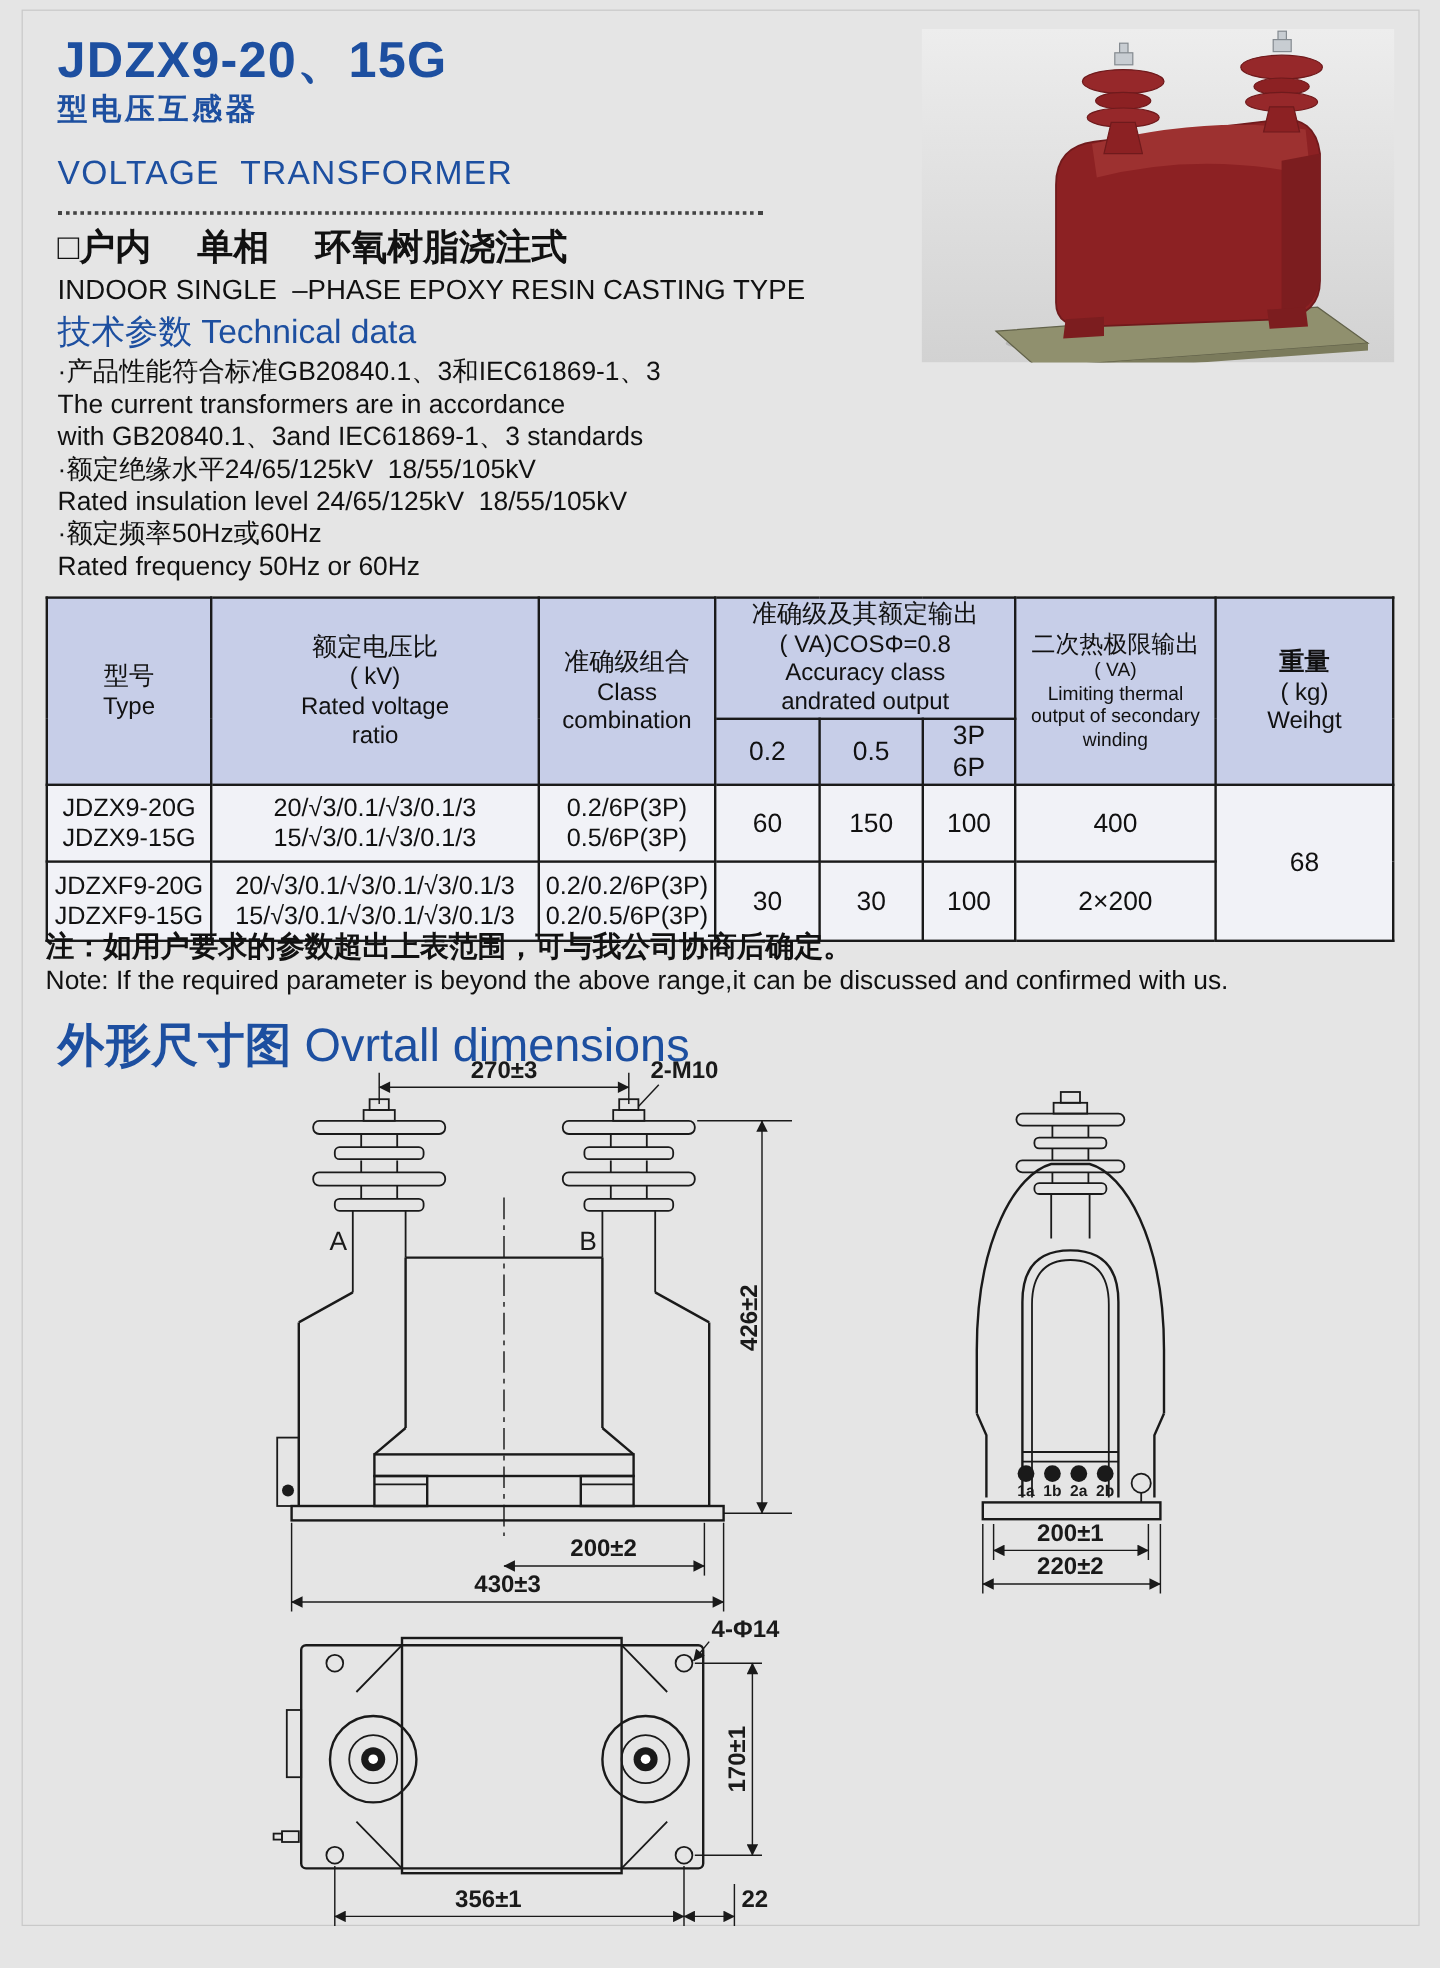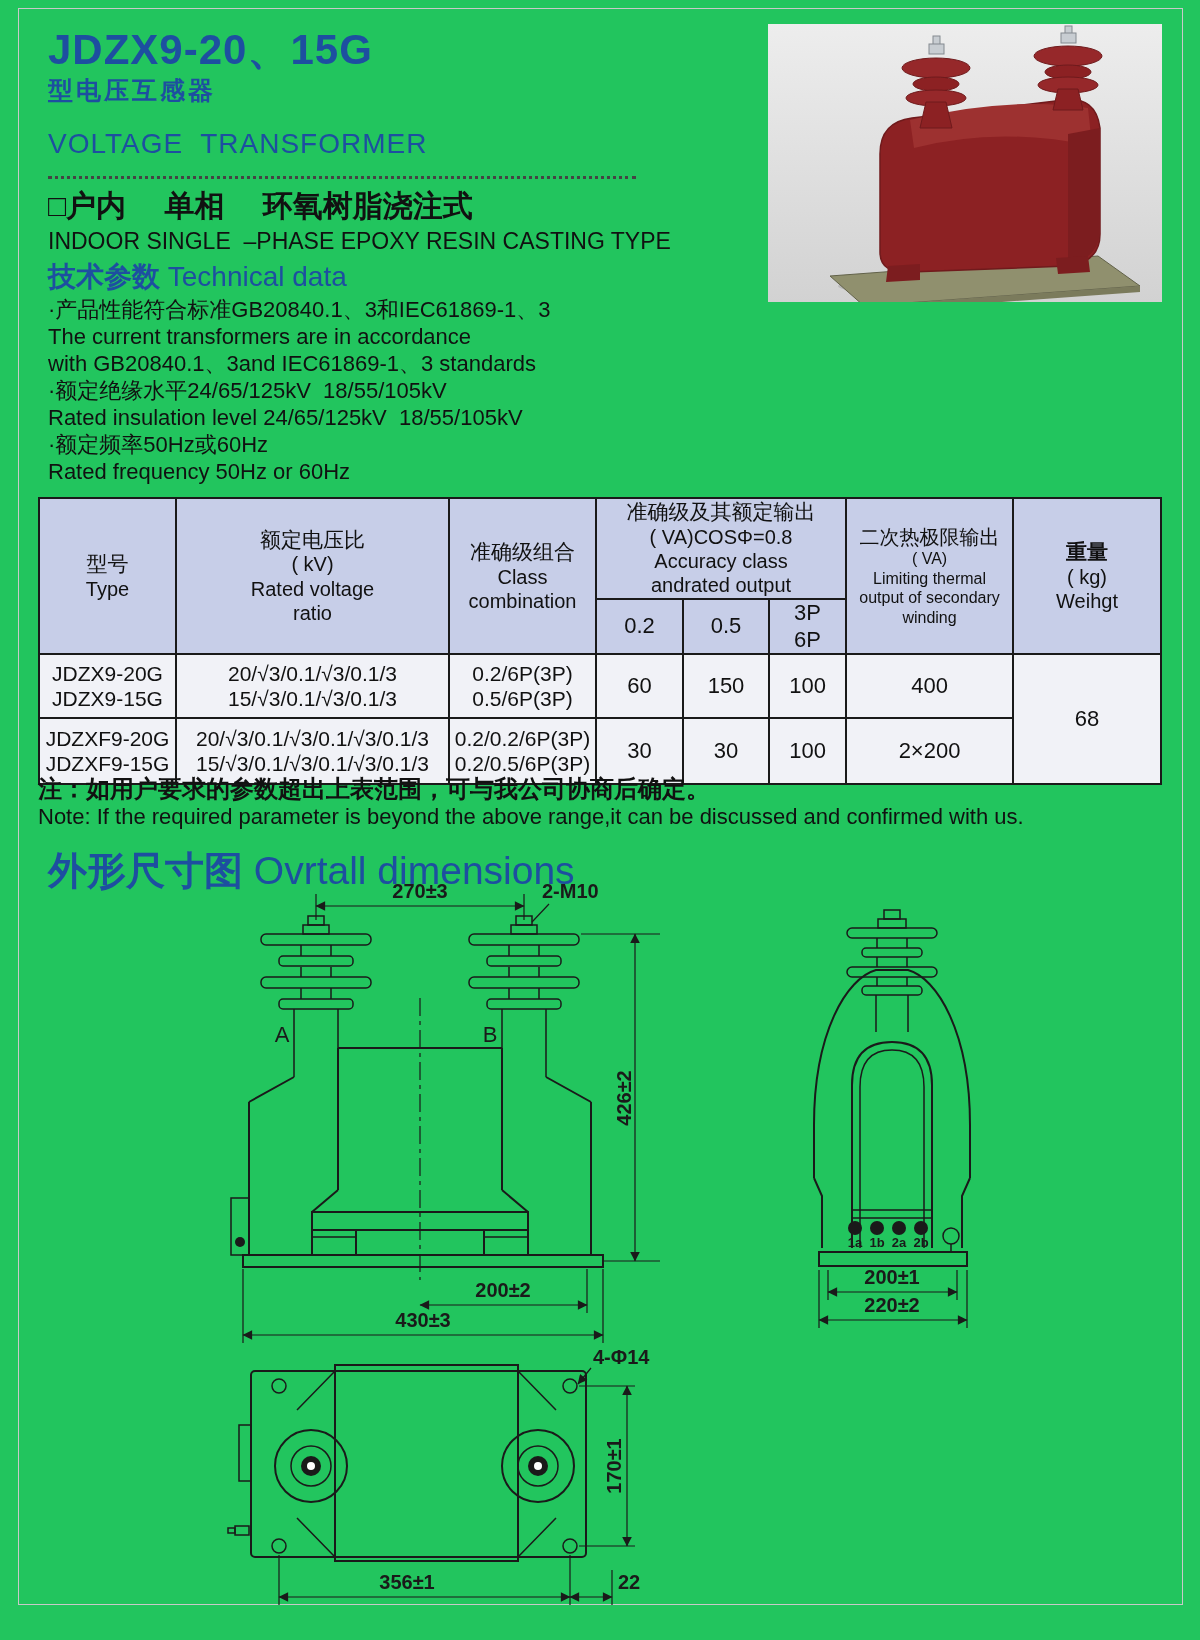--- a/index.html
+++ b/index.html
@@ -1,33 +1,33 @@
 <!DOCTYPE html>
 <html><head>
 <meta charset="utf-8">
 <style>
   html,body{margin:0;padding:0;background:#ffffff;}
   #page{
-    position:relative;width:1200px;height:1640px;background:#22c55e;
+    position:relative;width:1200px;height:1640px;background:#e5e5e5;
     font-family:"Liberation Sans",sans-serif;color:#111;overflow:hidden;
   }
   .frame{position:absolute;left:18px;top:8px;width:1163px;height:1595px;
     border:1px solid #c9c9c9;pointer-events:none;}
   .abs{position:absolute;}
   .blue{color:#1d4fa0;}
   .pre{white-space:pre;}
   
   .h1{left:48px;top:22px;font-size:42px;font-weight:bold;letter-spacing:1px;}
   .h2{left:48px;top:74px;font-size:25px;font-weight:bold;letter-spacing:3px;}
   .h3{left:48px;top:128px;font-size:28px;font-weight:500;letter-spacing:1px;}
   .dotted{left:48px;top:160px;width:588px;height:16px;border-bottom:3px dotted #444;}
   .subcn{left:48px;top:186px;font-size:30px;font-weight:bold;}
   .suben{left:48px;top:228px;font-size:23px;}
   .techhead{left:48px;top:258px;font-size:28px;}
-  .techhead .cnb{font-weight:bold;}
+  .techhead .cnb{font-weight:normal;}
   .techlines{left:48px;top:296px;font-size:22px;line-height:27px;}
   
   .photo{left:768px;top:24px;width:394px;height:278px;}
   
   table.spec{position:absolute;left:38px;top:497px;width:1124px;border-collapse:collapse;table-layout:fixed;}
   table.spec td{border:2px solid #1a1a1a;text-align:center;vertical-align:middle;padding:0;line-height:1.22;}
   table.spec .hd{background:#c7cee8;}
   table.spec .bd{background:#f1f2f7;}
   .cn{font-size:21px;}
   .en{font-size:20px;}

